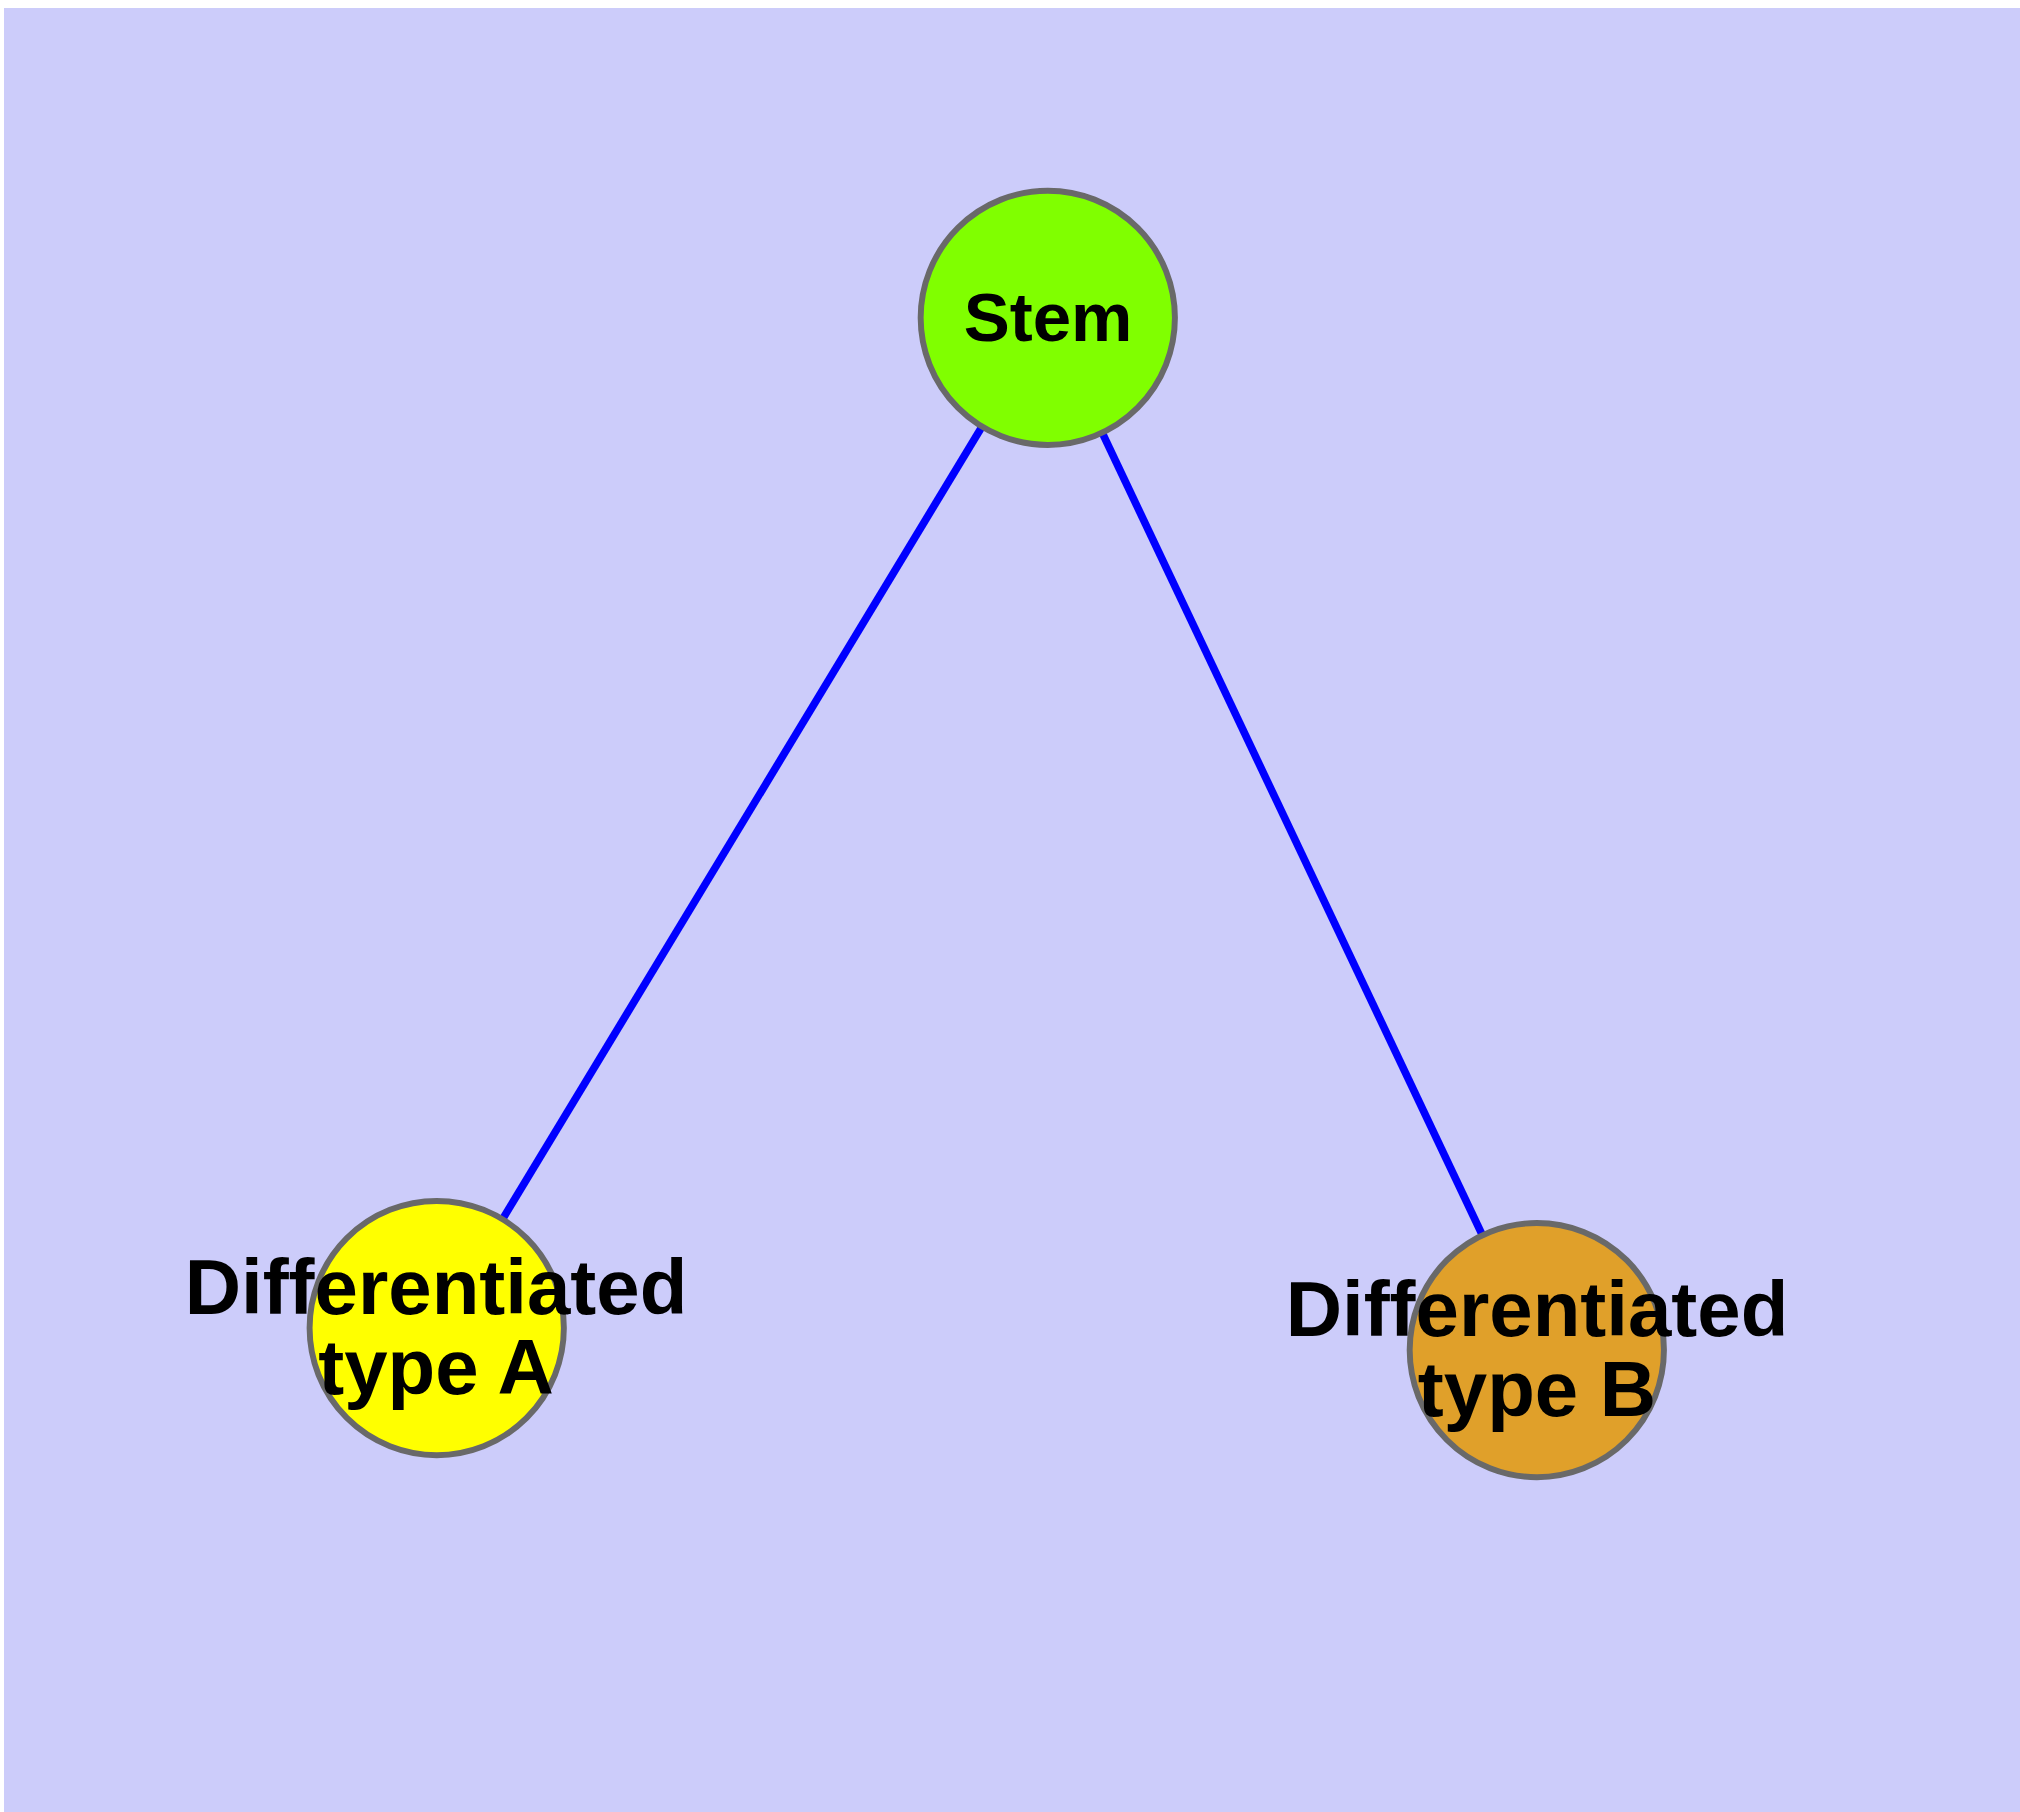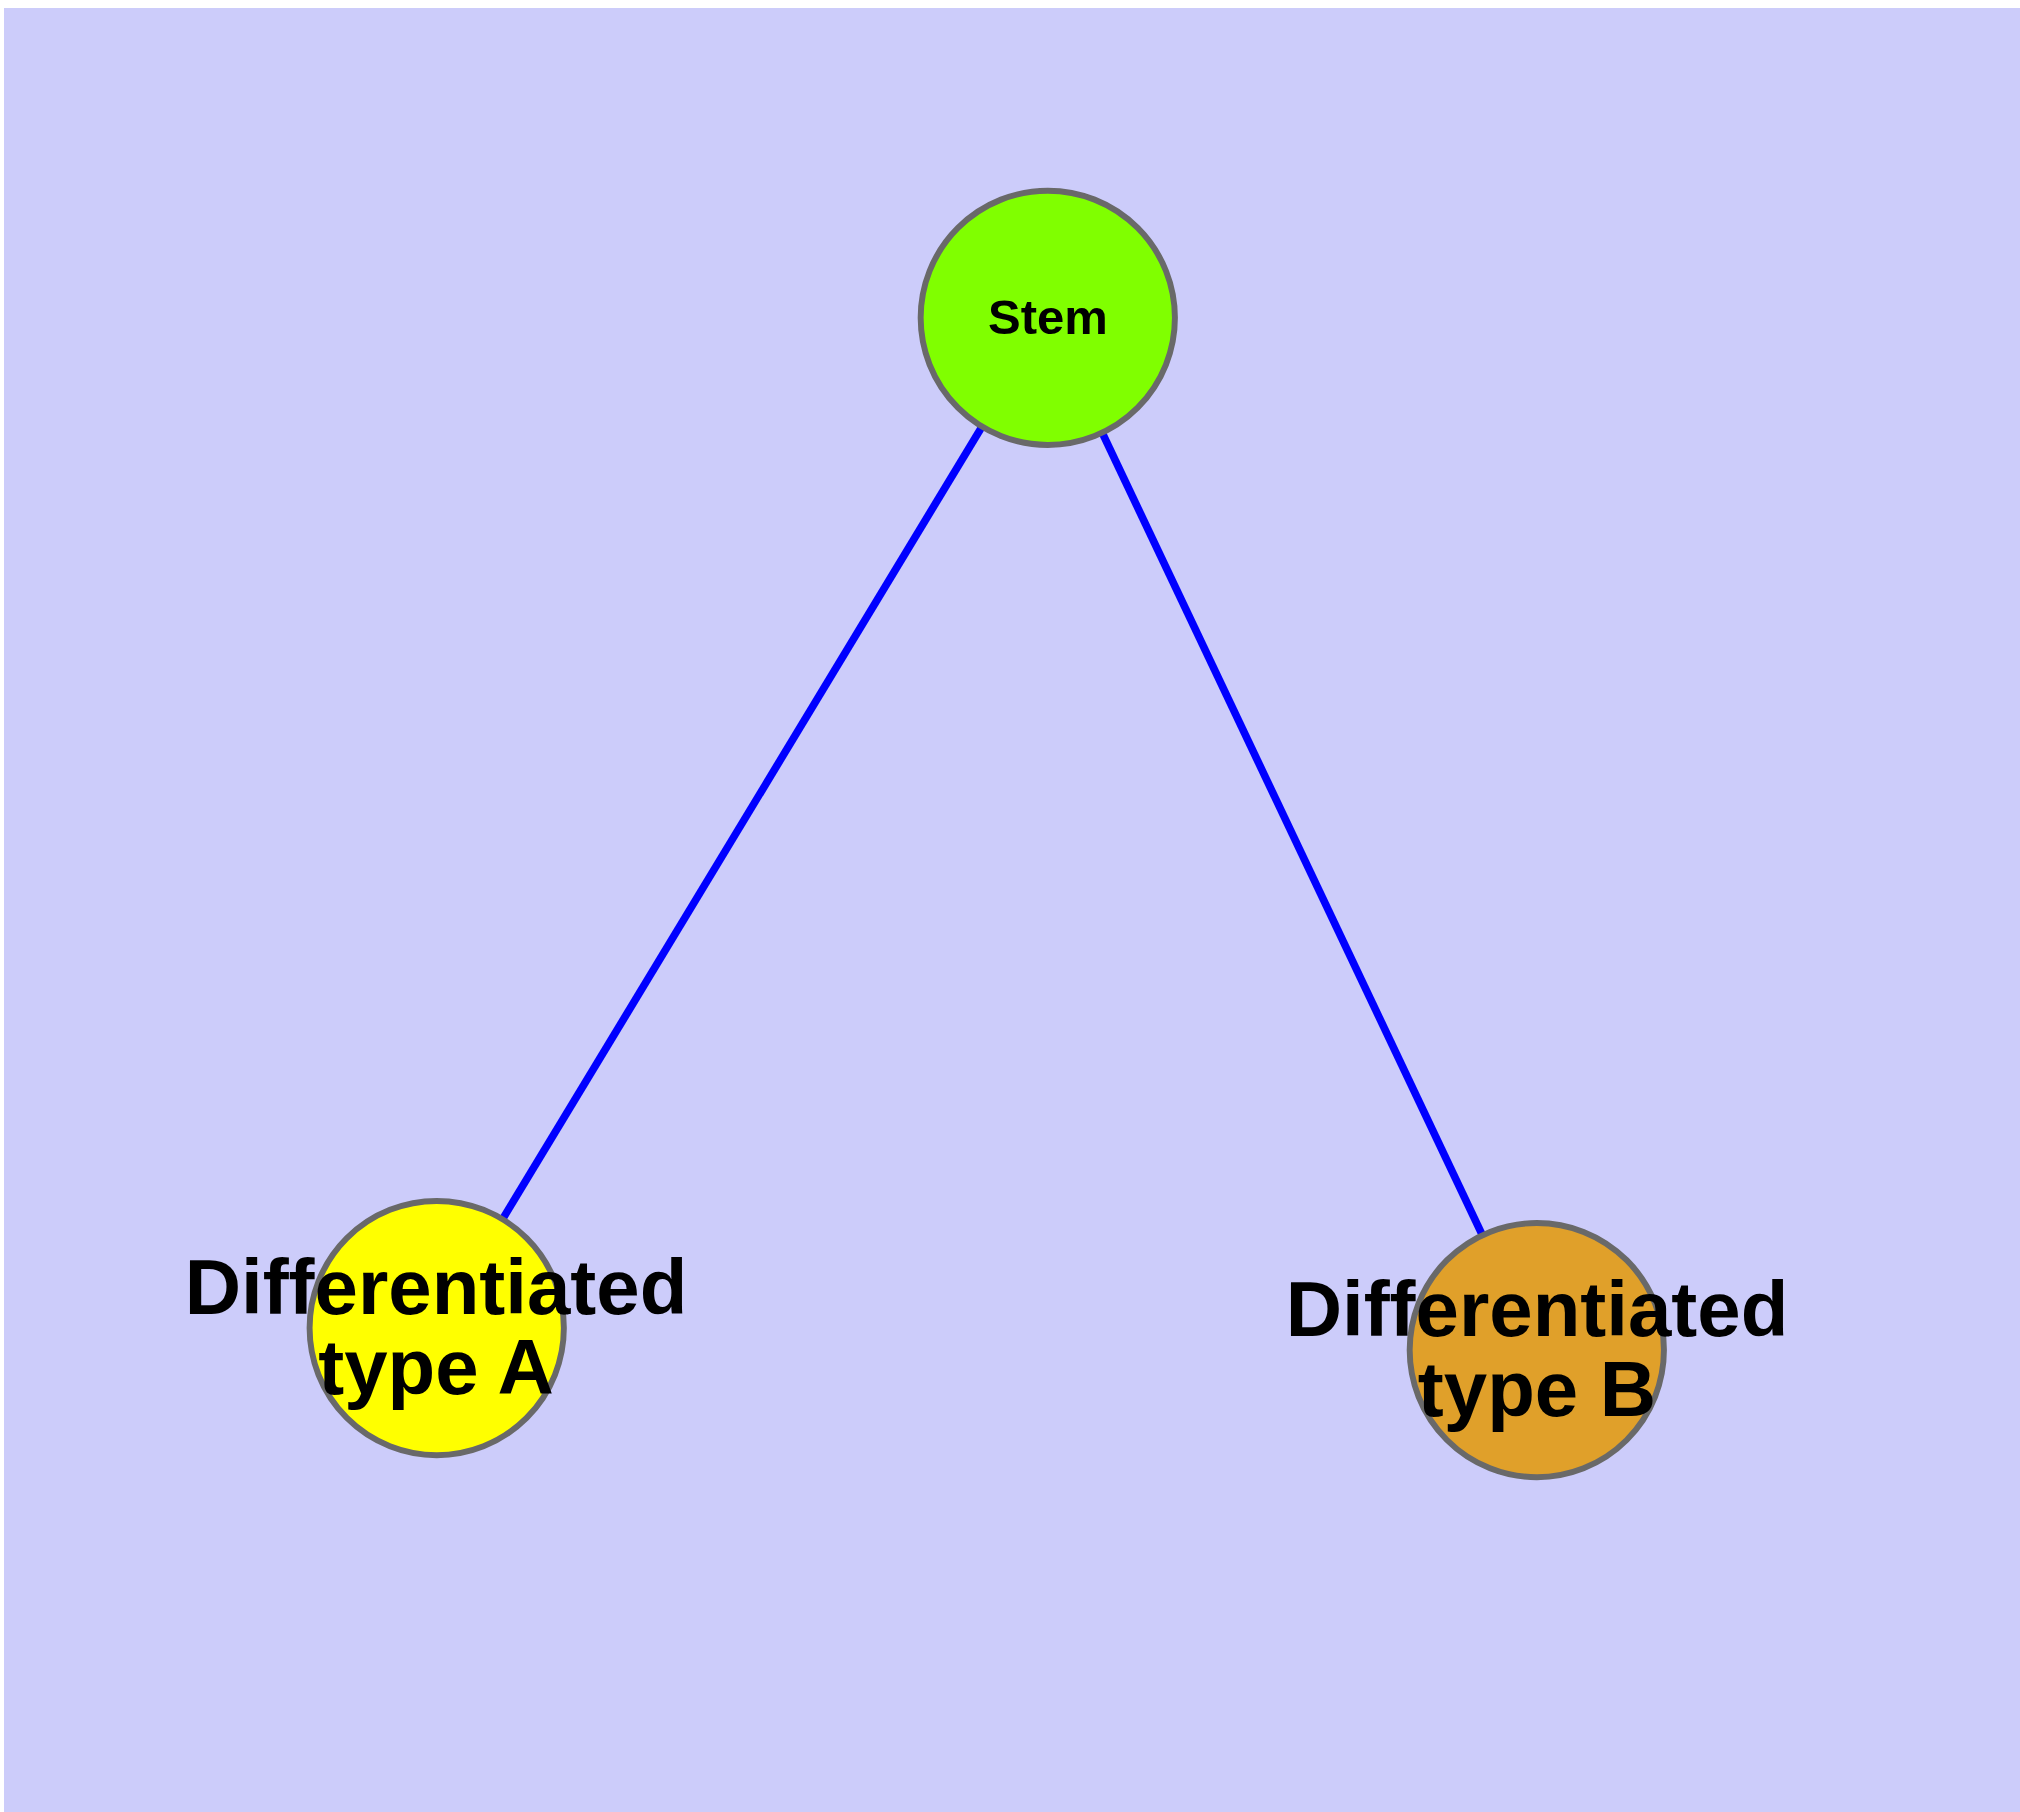--- a/index.html
+++ b/index.html
@@ -61,21 +61,21 @@
         <line x1="1236" y1="375" x2="1813" y2="1593" stroke="#0000ff" stroke-width="9" stroke-linecap="butt"></line>
       </g>
     <g id="node-layer">
         <circle cx="1236" cy="375" r="150" fill="#80ff00" stroke="#696969" stroke-width="7"></circle>
         <circle cx="515" cy="1567" r="150" fill="#ffff00" stroke="#696969" stroke-width="7"></circle>
         <circle cx="1813" cy="1593" r="150" fill="#e0a02a" stroke="#696969" stroke-width="7"></circle>
       </g>
   </svg>
 
   <div id="label-layer">
-      <div class="node-label stem-label" style="left: 1048px; top: 318px; font-size: 49px; color: rgb(0, 0, 0);">Stem</div>
+      <div class="node-label stem-label" style="left: 1048px; top: 318px; font-size: 69px; color: rgb(0, 0, 0);">Stem</div>
       <div class="node-label diff-label" style="left: 436px; top: 1328px; font-size: 78px; color: rgb(0, 0, 0);">Differentiated
 type A</div>
       <div class="node-label diff-label" style="left: 1537px; top: 1350px; font-size: 78px; color: rgb(0, 0, 0);">Differentiated
 type B</div>
     </div>
 
 </div>
 
 
 </body></html>

